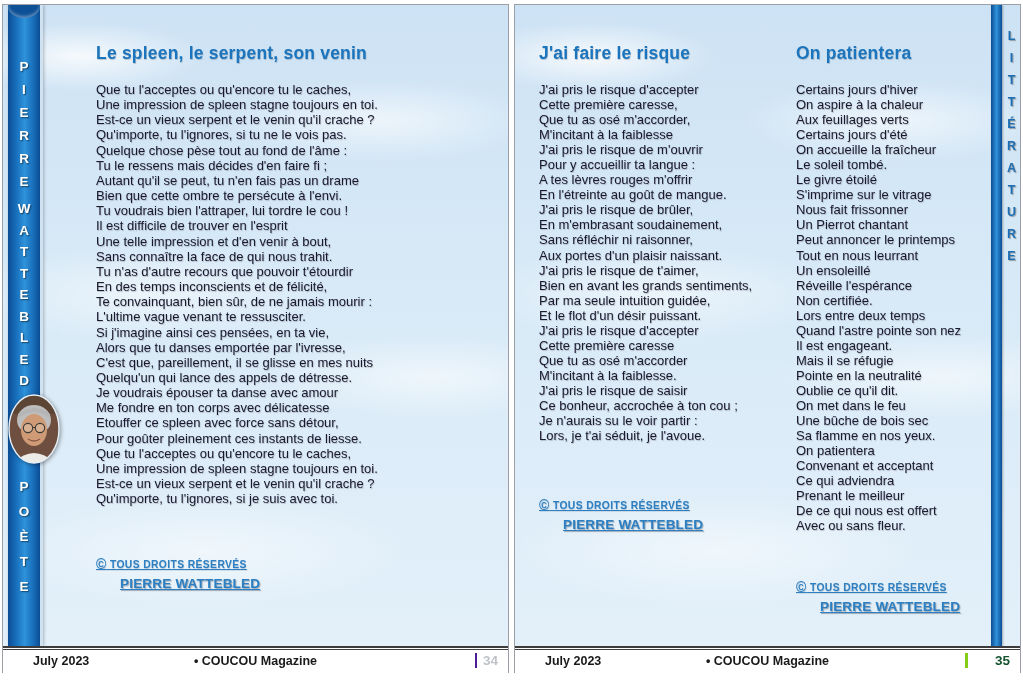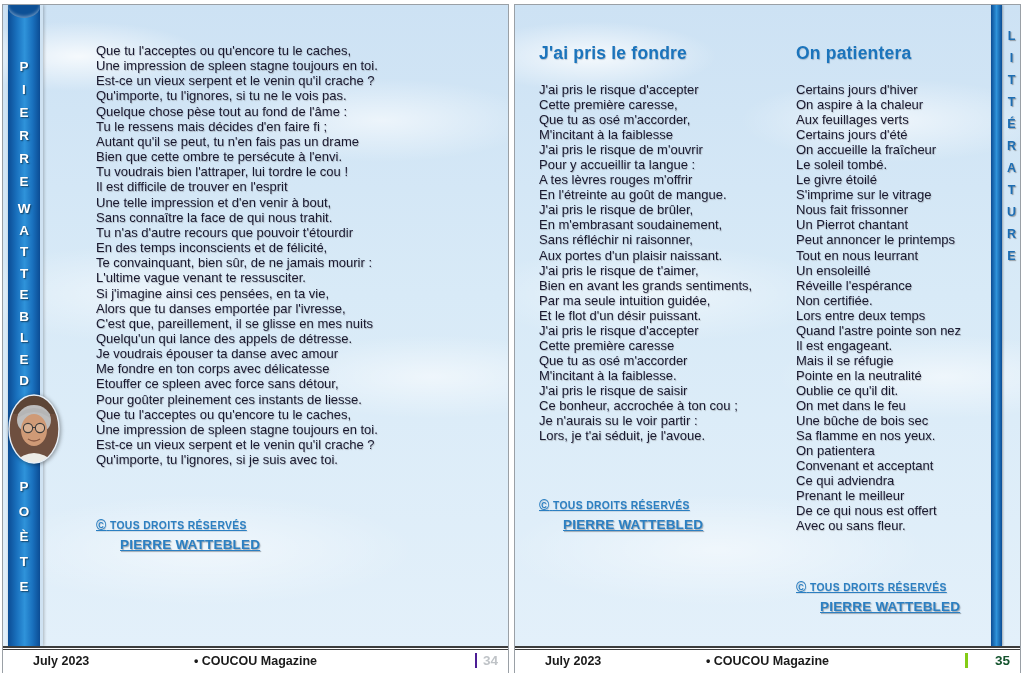--- a/index.html
+++ b/index.html
@@ -158,20 +158,21 @@
           </svg>
         </div>
         <div class="vletters v-role">P
 O
 È
 T
 E</div>
       </aside>
 
       <article class="poem poem-spleen">
+        <h2>Le spleen, le serpent, son venin</h2>
         <div class="lines">Que tu l'acceptes ou qu'encore tu le caches,
 Une impression de spleen stagne toujours en toi.
 Est-ce un vieux serpent et le venin qu'il crache ?
 Qu'importe, tu l'ignores, si tu ne le vois pas.
 Quelque chose pèse tout au fond de l'âme :
 Tu le ressens mais  décides d'en faire fi ;
 Autant qu'il se peut, tu n'en fais pas un drame
 Bien que cette ombre te persécute à l'envi.
 Tu voudrais bien l'attraper,  lui tordre le cou !
 Il est difficile de trouver en l'esprit
@@ -207,21 +208,21 @@
         <span class="f-mag">• COUCOU Magazine</span>
         <span class="f-page muted">34</span>
       </div>
     </footer>
   </section>
 
   <section class="page page-right">
     <div class="sky">
 
       <article class="poem poem-risque">
-        <h2>J'ai pris le fondre</h2>
+        <h2>J'ai faire le risque</h2>
         <div class="lines">J'ai pris le risque d'accepter
 Cette première caresse,
 Que tu as osé m'accorder,
 M'incitant  à la faiblesse
 J'ai pris le risque de m'ouvrir
 Pour y accueillir ta langue :
 A tes lèvres rouges m'offrir
 En l'étreinte au goût de mangue.
 J'ai pris le risque de brûler,
 En m'embrasant soudainement,

